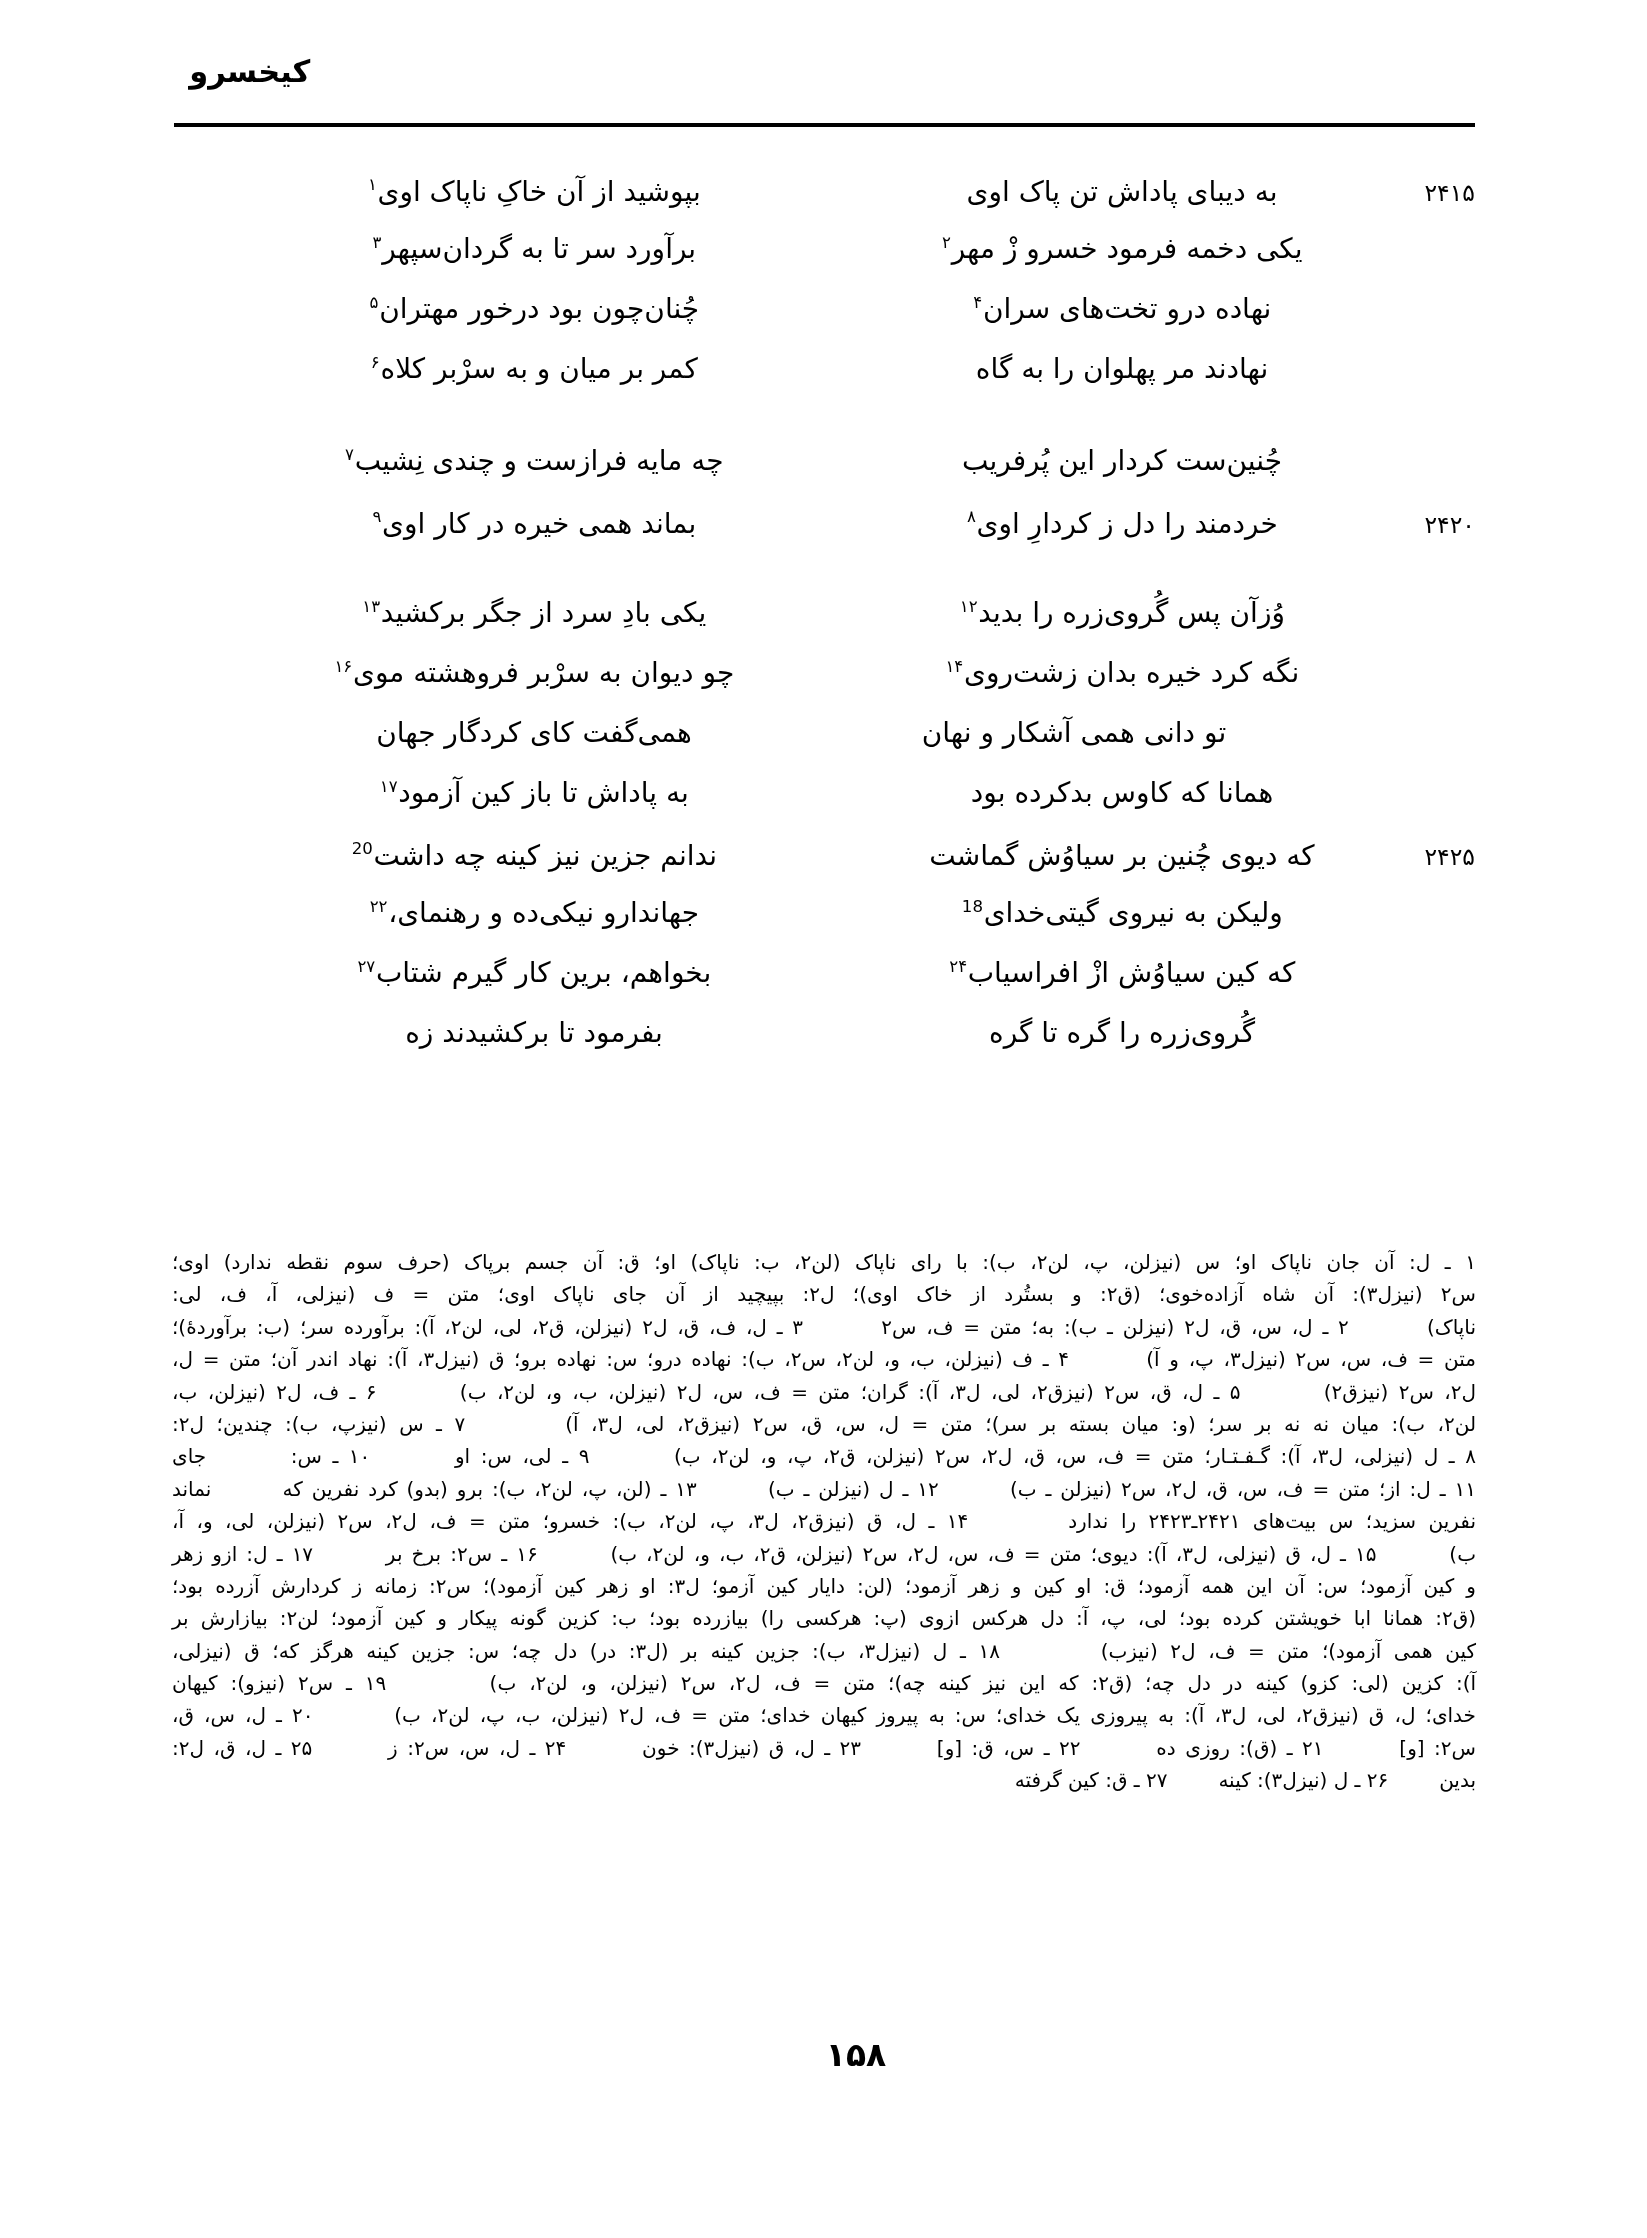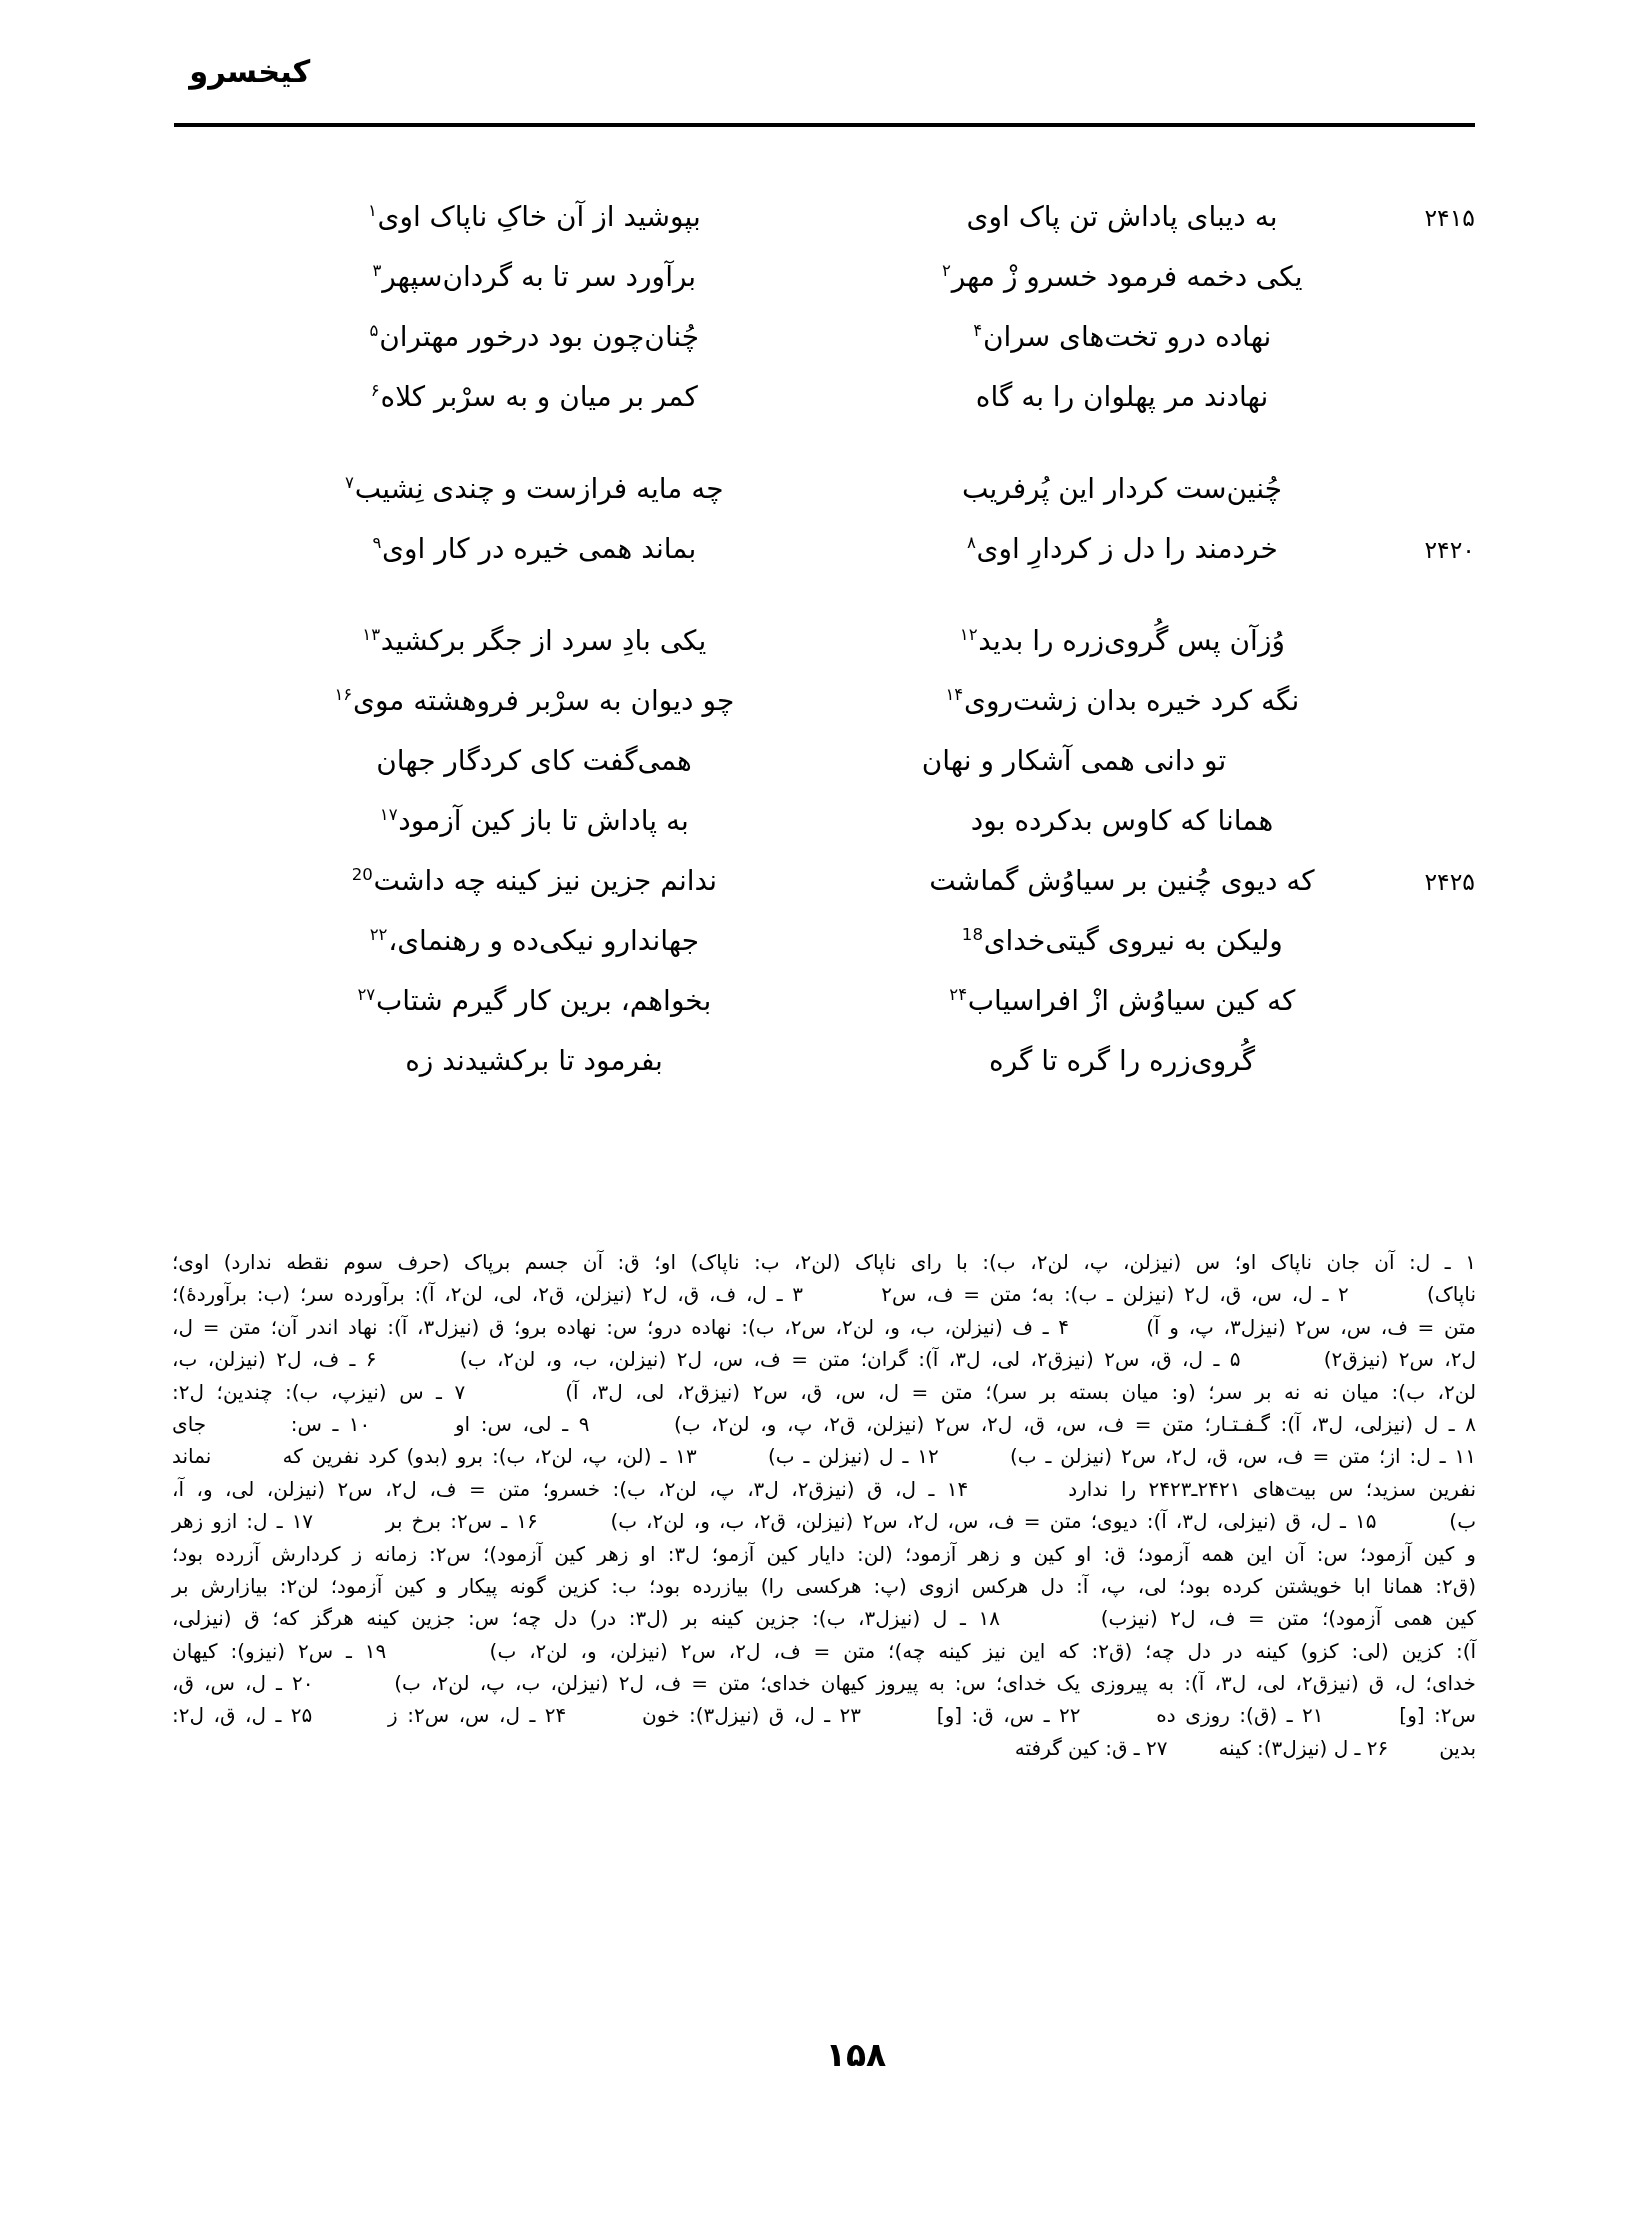--- a/index.html
+++ b/index.html
@@ -71,21 +71,20 @@
     padding-top: 5.5px;
     letter-spacing: 0.7px;
   }
   .mesra {
     width: 526px;
     min-width: 526px;
     font-size: 28px;
     line-height: 1.15;
     white-space: nowrap;
     overflow: visible;
-    margin-top: 28px;
   }
   .mesra-a {
     text-align: center;
     padding-right: 14px;
   }
   .mesra-b {
     text-align: center;
     padding-right: 62px;
   }
   sup.sig {
@@ -214,20 +213,21 @@
         <div class="beyt">
           <div class="num"></div>
           <div class="mesra mesra-a"><span>گُروی‌زره را گره تا گره</span></div>
           <div class="mesra mesra-b"><span>بفرمود تا برکشیدند زه</span></div>
         </div>
       </div>
     </div>
 
   <div class="apparatus">
       <p>۱ ـ ل: آن جان ناپاک او؛ س (نیزلن، پ، لن۲، ب): با رای ناپاک (لن۲، ب: ناپاک) او؛ ق: آن جسم بر‌پاک (حرف سوم نقطه ندارد) اوی؛</p>
+      <p>س۲ (نیزل۳): آن شاه آزاده‌خوی؛ (ق۲: و بستُرد از خاک اوی)؛ ل۲: بپیچید از آن جای ناپاک اوی؛ متن = ف (نیزلی، آ، ف، لی:</p>
       <p>ناپاک)        ۲ ـ ل، س، ق، ل۲ (نیزلن ـ ب): به؛ متن = ف، س۲        ۳ ـ ل، ف، ق، ل۲ (نیزلن، ق۲، لی، لن۲، آ): برآورده سر؛ (ب: برآوردهٔ)؛</p>
       <p>متن = ف، س، س۲ (نیزل۳، پ، و آ)        ۴ ـ ف (نیزلن، ب، و، لن۲، س۲، ب): نهاده درو؛ س: نهاده برو؛ ق (نیزل۳، آ): نهاد اندر آن؛ متن = ل،</p>
       <p>ل۲، س۲ (نیزق۲)        ۵ ـ ل، ق، س۲ (نیزق۲، لی، ل۳، آ): گران؛ متن = ف، س، ل۲ (نیزلن، ب، و، لن۲، ب)        ۶ ـ ف، ل۲ (نیزلن، ب،</p>
       <p>لن۲، ب): میان نه نه بر سر؛ (و: میان بسته بر سر)؛ متن = ل، س، ق، س۲ (نیزق۲، لی، ل۳، آ)        ۷ ـ س (نیزپ، ب): چندین؛ ل۲:</p>
       <p>۸ ـ ل (نیزلی، ل۳، آ): گـفـتـار؛ متن = ف، س، ق، ل۲، س۲ (نیزلن، ق۲، پ، و، لن۲، ب)        ۹ ـ لی، س: او        ۱۰ ـ س:        جای</p>
       <p>۱۱ ـ ل: از؛ متن = ف، س، ق، ل۲، س۲ (نیزلن ـ ب)        ۱۲ ـ ل (نیزلن ـ ب)        ۱۳ ـ (لن، پ، لن۲، ب): برو (بدو) کرد نفرین که        نماند</p>
       <p>نفرین سزید؛ س بیت‌های ۲۴۲۱ـ۲۴۲۳ را ندارد        ۱۴ ـ ل، ق (نیزق۲، ل۳، پ، لن۲، ب): خسرو؛ متن = ف، ل۲، س۲ (نیزلن، لی، و، آ،</p>
       <p>ب)        ۱۵ ـ ل، ق (نیزلی، ل۳، آ): دیوی؛ متن = ف، س، ل۲، س۲ (نیزلن، ق۲، ب، و، لن۲، ب)        ۱۶ ـ س۲: بر‌خ بر        ۱۷ ـ ل: ازو زهر</p>
       <p>و کین آزمود؛ س: آن این همه آزمود؛ ق: او کین و زهر آزمود؛ (لن: دایار کین آزمو؛ ل۳: او زهر کین آزمود)؛ س۲: زمانه ز کردارش آزرده بود؛</p>
       <p>(ق۲: همانا ابا خویشتن کرده بود؛ لی، پ، آ: دل هرکس ازوی (پ: هرکسی را) بیازرده بود؛ ب: کزین گونه پیکار و کین آزمود؛ لن۲: بیازارش بر</p>

